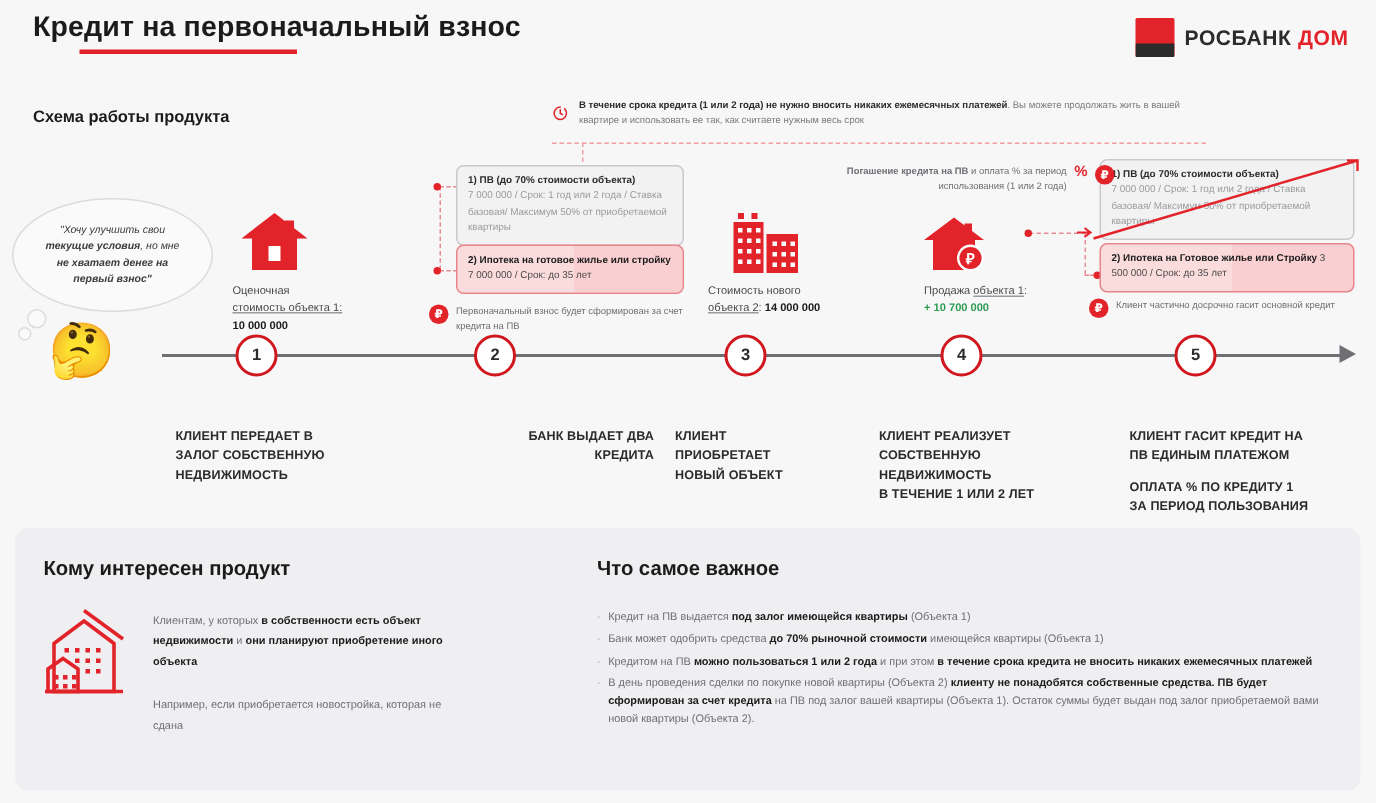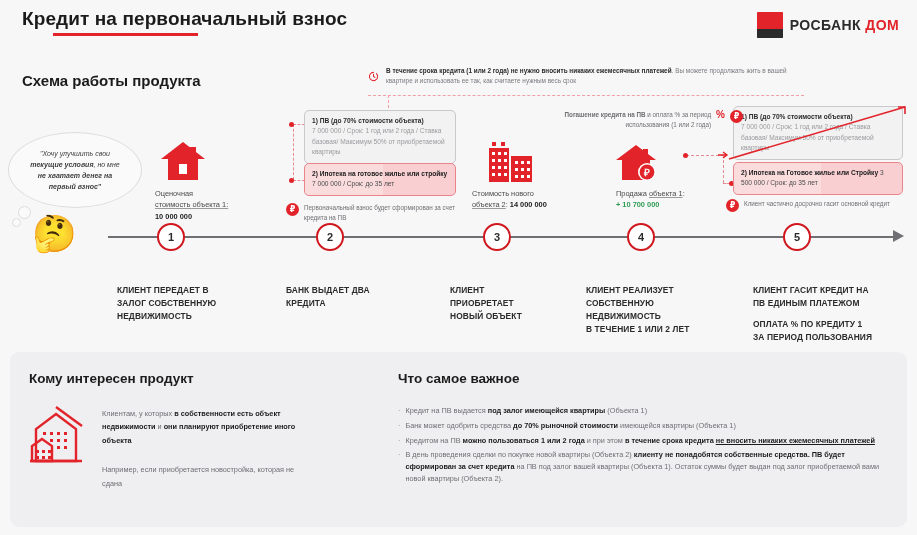--- a/index.html
+++ b/index.html
@@ -26,21 +26,21 @@
   .logo-mark{
     width:26px;height:26px;background:#e2232a;position:relative;overflow:hidden;border-radius:1px;
   }
   .logo-mark:after{
     content:"";position:absolute;left:0;bottom:0;width:100%;height:9px;background:#2b2b2b;
   }
   .logo-text{font-size:14px;font-weight:bold;color:#2b2b2b;letter-spacing:.4px;}
   .logo-text .red{color:#e2232a;}
 
   .section-title{
-    position:absolute;left:22px;top:72px;font-size:15px;font-weight:bold;color:#1b1b1b;
+    position:absolute;left:22px;top:72px;font-size:11px;font-weight:bold;color:#1b1b1b;
   }
 
   
   .top-note{
     position:absolute;left:368px;top:66px;width:435px;
     display:flex;gap:7px;align-items:flex-start;
   }
   .clock-icon{flex:0 0 auto;margin-top:2px;}
   .top-note-text{font-size:6.4px;line-height:1.62;color:#7b7b80;}
   .top-note-text b{color:#2b2b2b;}
@@ -310,21 +310,21 @@
   <div class="tl-node" style="left:316px;">2</div>
   <div class="tl-node" style="left:483px;">3</div>
   <div class="tl-node" style="left:627px;">4</div>
   <div class="tl-node" style="left:783px;">5</div>
 
   <div class="step-label" style="left:117px;width:150px;">
       <div>КЛИЕНТ ПЕРЕДАЕТ В</div>
       <div>ЗАЛОГ СОБСТВЕННУЮ</div>
       <div>НЕДВИЖИМОСТЬ</div>
     </div>
-  <div class="step-label" style="left:286px;width:150px;">
+  <div class="step-label" style="left:286px;width:150px;text-align:right;">
       <div>БАНК ВЫДАЕТ ДВА</div>
       <div>КРЕДИТА</div>
     </div>
   <div class="step-label" style="left:450px;width:120px;">
       <div>КЛИЕНТ</div>
       <div>ПРИОБРЕТАЕТ</div>
       <div>НОВЫЙ ОБЪЕКТ</div>
     </div>
   <div class="step-label" style="left:586px;width:160px;">
       <div>КЛИЕНТ РЕАЛИЗУЕТ</div>
@@ -381,21 +381,21 @@
       <div class="bullet">
         <span class="bdot">·</span>
         <span><span>Кредит на ПВ выдается </span><b>под залог имеющейся квартиры</b><span> (Объекта 1)</span></span>
       </div>
       <div class="bullet">
         <span class="bdot">·</span>
         <span><span>Банк может одобрить средства </span><b>до 70% рыночной стоимости</b><span> имеющейся квартиры (Объекта 1)</span></span>
       </div>
       <div class="bullet">
         <span class="bdot">·</span>
-        <span><span>Кредитом на ПВ </span><b>можно пользоваться 1 или 2 года</b><span> и при этом </span><b>в течение срока кредита </b><b style="text-decoration: underline;">не вносить никаких ежемесячных платежей</b></span>
+        <span><span>Кредитом на ПВ </span><b>можно пользоваться 1 или 2 года</b><span> и при этом </span><b>в течение срока кредита </b><b style="">не вносить никаких ежемесячных платежей</b></span>
       </div>
       <div class="bullet">
         <span class="bdot">·</span>
         <span><span>В день проведения сделки по покупке новой квартиры (Объекта 2) </span><b>клиенту не понадобятся собственные средства. ПВ будет сформирован за счет кредита</b><span> на ПВ под залог вашей квартиры (Объекта 1). Остаток суммы будет выдан под залог приобретаемой вами новой квартиры (Объекта 2).</span></span>
       </div>
     </div>
 
 </div>
 
 </body></html>

